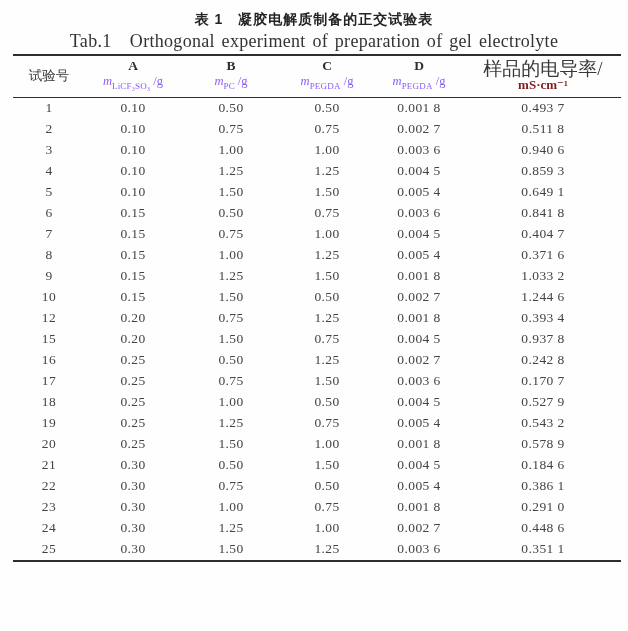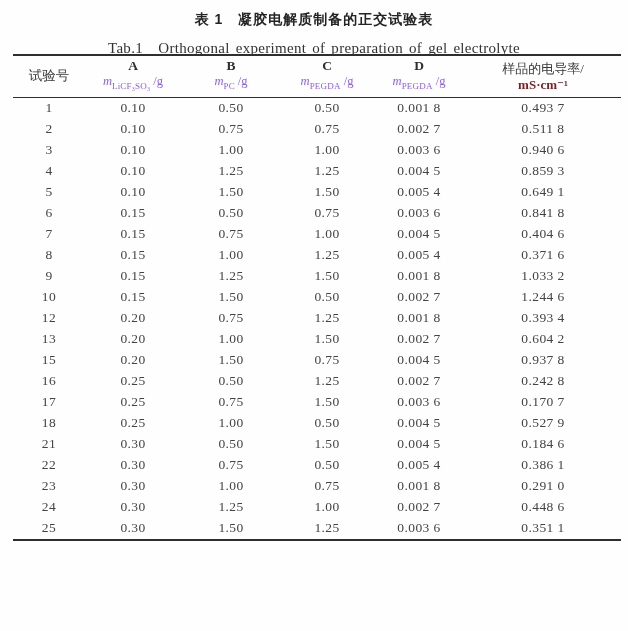--- a/index.html
+++ b/index.html
@@ -15,24 +15,24 @@
   .title-zh {
     padding-top: 11px;
     text-align: center;
     font-family: "Liberation Sans", "DejaVu Sans", sans-serif;
     font-size: 14px;
     font-weight: 700;
     color: #242424;
     letter-spacing: 1px;
   }
   .title-en {
-    margin-top: 10px;
+    margin-top: 0;
     text-align: center;
     font-family: "Liberation Serif", "DejaVu Serif", serif;
-    font-size: 15px;
+    font-size: 18px;
     color: #333333;
     letter-spacing: 0.3px;
     word-spacing: 2px;
   }
   table.otable {
     position: absolute;
     left: 13px;
     top: 54px;
     width: 608px;
     border-collapse: collapse;
@@ -56,21 +56,21 @@
   }
   .hformula {
     font-size: 12.5px;
     line-height: 15px;
     color: #8b5cf6;
   }
   .hformula .var { font-style: italic; }
   .hformula sub { font-size: 9px; letter-spacing: 0.2px; }
   .hformula .unit { margin-left: 3px; }
   .hzh { font-size: 13.5px; line-height: 17px; }
-  .hline1 { font-size: 13px; line-height: 17px; }
+  .hline1 { font-size: 19px; line-height: 17px; }
   .hline2 { font-size: 13px; font-weight: 600; line-height: 15px; color: #7f1d1d; }
   table.otable td {
     text-align: center;
     vertical-align: middle;
     height: 21px;
     padding: 0;
     font-size: 13.5px;
     color: #444444;
     letter-spacing: 0.4px;
   }
@@ -167,21 +167,21 @@
           <td>0.75</td>
           <td>0.003 6</td>
           <td>0.841 8</td>
         </tr>
         <tr>
           <td>7</td>
           <td>0.15</td>
           <td>0.75</td>
           <td>1.00</td>
           <td>0.004 5</td>
-          <td>0.404 6</td>
+          <td>0.404 7</td>
         </tr>
         <tr>
           <td>8</td>
           <td>0.15</td>
           <td>1.00</td>
           <td>1.25</td>
           <td>0.005 4</td>
           <td>0.371 6</td>
         </tr>
         <tr>
@@ -202,28 +202,20 @@
         </tr>
         <tr>
           <td>12</td>
           <td>0.20</td>
           <td>0.75</td>
           <td>1.25</td>
           <td>0.001 8</td>
           <td>0.393 4</td>
         </tr>
         <tr>
-          <td>13</td>
-          <td>0.20</td>
-          <td>1.00</td>
-          <td>1.50</td>
-          <td>0.002 7</td>
-          <td>0.604 2</td>
-        </tr>
-        <tr>
           <td>15</td>
           <td>0.20</td>
           <td>1.50</td>
           <td>0.75</td>
           <td>0.004 5</td>
           <td>0.937 8</td>
         </tr>
         <tr>
           <td>16</td>
           <td>0.25</td>
@@ -242,20 +234,36 @@
         </tr>
         <tr>
           <td>18</td>
           <td>0.25</td>
           <td>1.00</td>
           <td>0.50</td>
           <td>0.004 5</td>
           <td>0.527 9</td>
         </tr>
         <tr>
+          <td>19</td>
+          <td>0.25</td>
+          <td>1.25</td>
+          <td>0.75</td>
+          <td>0.005 4</td>
+          <td>0.543 2</td>
+        </tr>
+        <tr>
+          <td>20</td>
+          <td>0.25</td>
+          <td>1.50</td>
+          <td>1.00</td>
+          <td>0.001 8</td>
+          <td>0.578 9</td>
+        </tr>
+        <tr>
           <td>21</td>
           <td>0.30</td>
           <td>0.50</td>
           <td>1.50</td>
           <td>0.004 5</td>
           <td>0.184 6</td>
         </tr>
         <tr>
           <td>22</td>
           <td>0.30</td>

